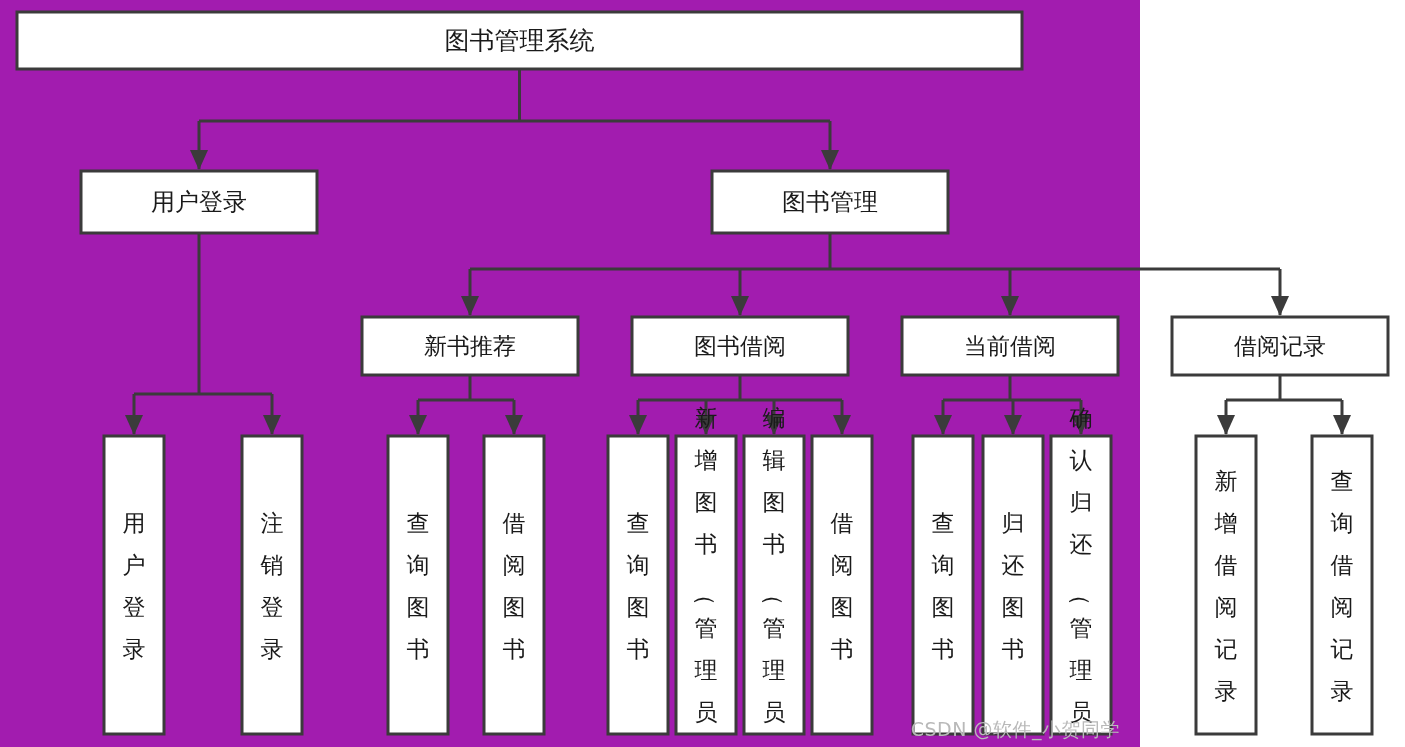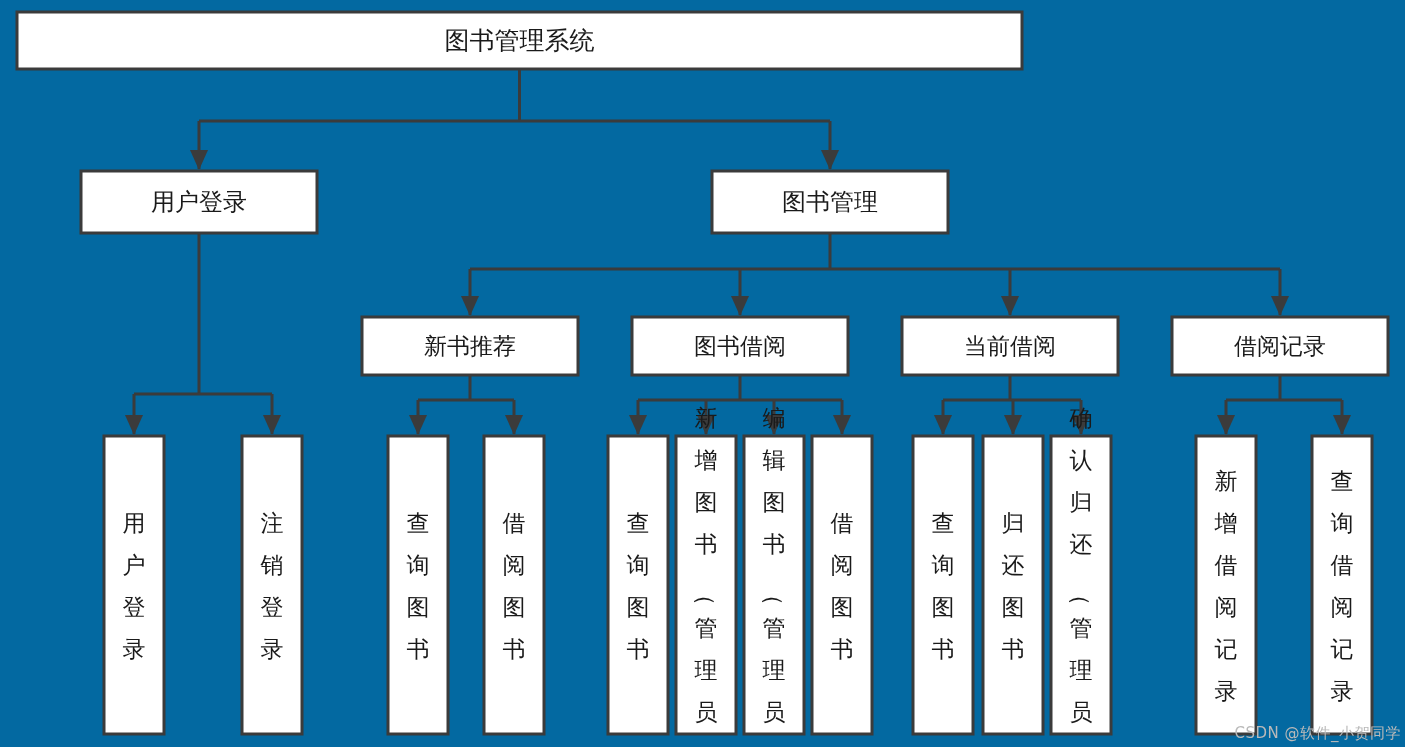--- a/index.html
+++ b/index.html
@@ -8,23 +8,23 @@
     background: #ffffff;
   }
   body {
     width: 1405px;
     height: 747px;
     font-family: "DejaVu Sans", "Liberation Sans", sans-serif;
     overflow: hidden;
   }
   #diagram-root {
     position: relative;
-    width: 1405px;
+    width: 1140px;
     height: 747px;
-    background: #0369a1;
+    background: #a21caf;
   }
   svg.diagram-canvas {
     position: absolute;
     top: 0;
     left: 0;
     width: 1405px;
     height: 747px;
   }
   .node-box {
     fill: #ffffff;
@@ -50,24 +50,24 @@
     stroke: #3b3b3b;
     stroke-width: 3;
     fill: none;
   }
   .arrow-head {
     fill: #3b3b3b;
     stroke: none;
   }
   .watermark {
     position: absolute;
-    right: 4px;
+    right: 20px;
     bottom: 4px;
     font-family: "DejaVu Sans", "Liberation Sans", sans-serif;
-    font-size: 15px;
+    font-size: 19px;
     color: #b9b9b9;
     letter-spacing: 0.5px;
     white-space: nowrap;
     user-select: none;
   }
 </style>
 </head>
 <body>
 
 <div id="diagram-root">

